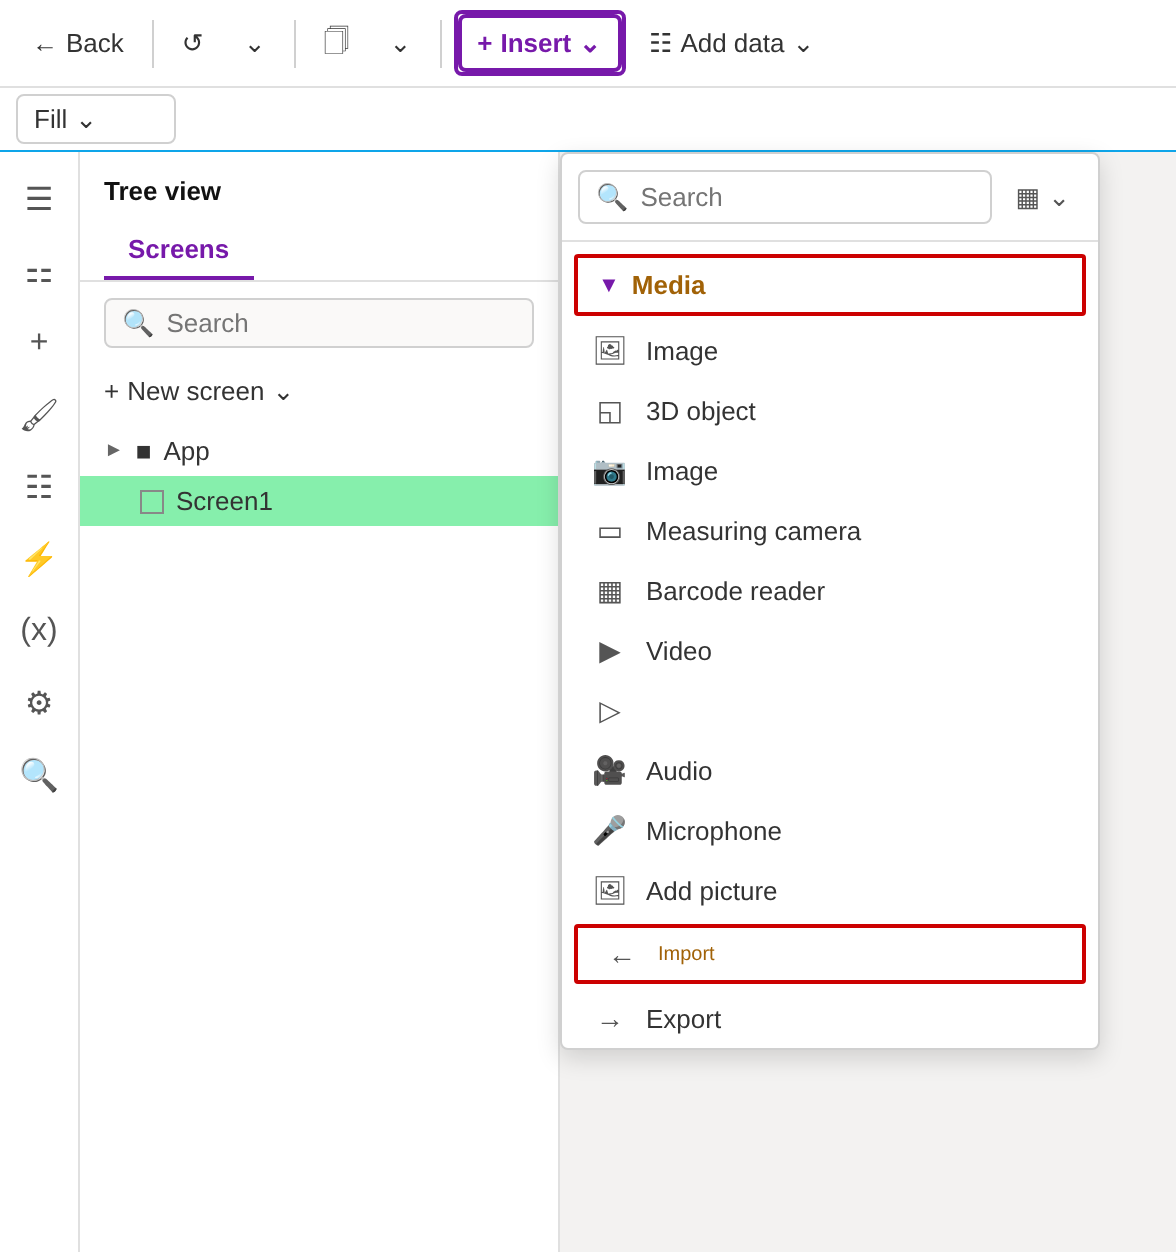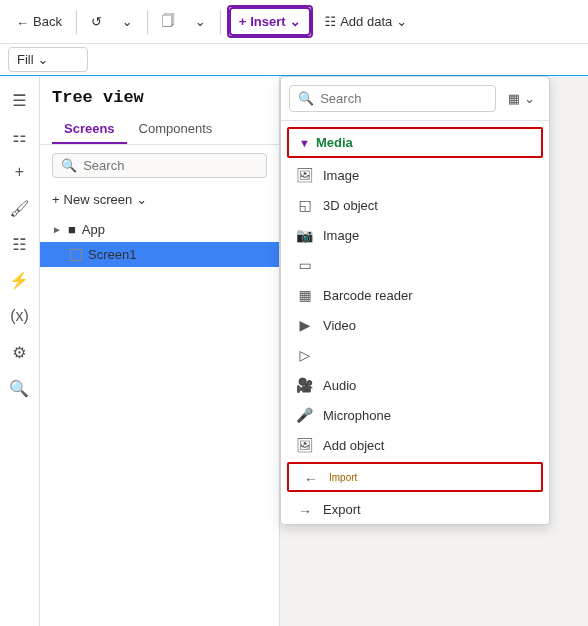--- a/index.html
+++ b/index.html
@@ -105,24 +105,23 @@
     
     .tree-panel {
       width: 240px;
       background: #fff;
       border-right: 1px solid #e0e0e0;
       display: flex;
       flex-direction: column;
     }
     .tree-header {
       padding: 12px 12px 8px;
-      font-size: 17px;
+      font-size: 13px;
       font-weight: 600;
       color: #111;
-      font-family: Liberation Mono, monospace;
     }
     .tree-tabs {
       display: flex;
       padding: 0 12px;
       gap: 0;
       border-bottom: 1px solid #e0e0e0;
     }
     .tree-tab {
       padding: 6px 12px;
       font-size: 13px;
@@ -167,21 +166,21 @@
     }
     .tree-item {
       display: flex;
       align-items: center;
       gap: 6px;
       padding: 5px 12px;
       font-size: 13px;
       cursor: pointer;
       color: #333;
     }
-    .tree-item.selected { background: #3b82f6; }
+    .tree-item.selected { background: #86efac; }
     .tree-item .chevron { font-size: 10px; color: #666; }
 
     
     .insert-dropdown {
       position: absolute;
       top: 0;
       left: 280px;
       width: 270px;
       background: #fff;
       border: 1px solid #d0d0d0;
@@ -316,21 +315,20 @@
     </button>
     <button class="left-icon-btn">
       <span>🔍</span>
     </button>
   </div>
 
   <div class="tree-panel">
     <div class="tree-header">Tree view</div>
     <div class="tree-tabs">
       <div class="tree-tab active">Screens</div>
-      <div class="tree-tab">Components</div>
     </div>
     <div class="tree-search">
       <span>🔍</span>
       <input type="text" placeholder="Search" style="">
     </div>
     <div class="new-screen-btn">
       <span>+</span>
       <span>New screen</span>
       <span>⌄</span>
     </div>
@@ -358,37 +356,38 @@
         <input type="text" style="border: none; background: transparent; outline: none; font-size: 13px; width: 100%; color: rgb(51, 51, 51);" placeholder="Search">
       </div>
       <div class="filter-btn">
         <span>▦</span>
         <span>⌄</span>
       </div>
     </div>
 
     <div style="border:2px solid #cc0000; margin:6px 6px 2px; border-radius:2px; padding:6px 10px; display:flex; align-items:center; gap:6px;">
       <span style="color:#7719aa; font-size:11px;">▼</span>
-      <span style="font-weight:600; font-size:13px; color:#15803d;">Media</span>
+      <span style="font-weight:600; font-size:13px; color:#a16207;">Media</span>
     </div>
 
     <div class="menu-item">
       <span class="menu-icon">🖼</span>
       <span>Image</span>
     </div>
     <div class="menu-item">
       <span class="menu-icon">◱</span>
       <span>3D object</span>
     </div>
     <div class="menu-item">
       <span class="menu-icon">📷</span>
       <span>Image</span>
     </div>
     <div class="menu-item">
       <span class="menu-icon">▭</span>
+      <span>Measuring camera</span>
     </div>
     <div class="menu-item">
       <span class="menu-icon">▦</span>
       <span>Barcode reader</span>
     </div>
     <div class="menu-item">
       <span class="menu-icon">▶</span>
       <span>Video</span>
     </div>
     <div class="menu-item">
@@ -397,21 +396,21 @@
     <div class="menu-item">
       <span class="menu-icon">🎥</span>
       <span>Audio</span>
     </div>
     <div class="menu-item">
       <span class="menu-icon">🎤</span>
       <span>Microphone</span>
     </div>
     <div class="menu-item">
       <span class="menu-icon">🖼</span>
-      <span>Add object</span>
+      <span>Add picture</span>
     </div>
 
     <div style="border:2px solid #cc0000; margin:2px 6px; border-radius:2px; display:flex; align-items:center; gap:10px; padding:5px 14px; cursor:pointer;">
       <span class="menu-icon">←</span>
       <span style="font-size:10px;color:#a16207;">Import</span>
     </div>
     <div class="menu-item">
       <span class="menu-icon">→</span>
       <span>Export</span>
     </div>

